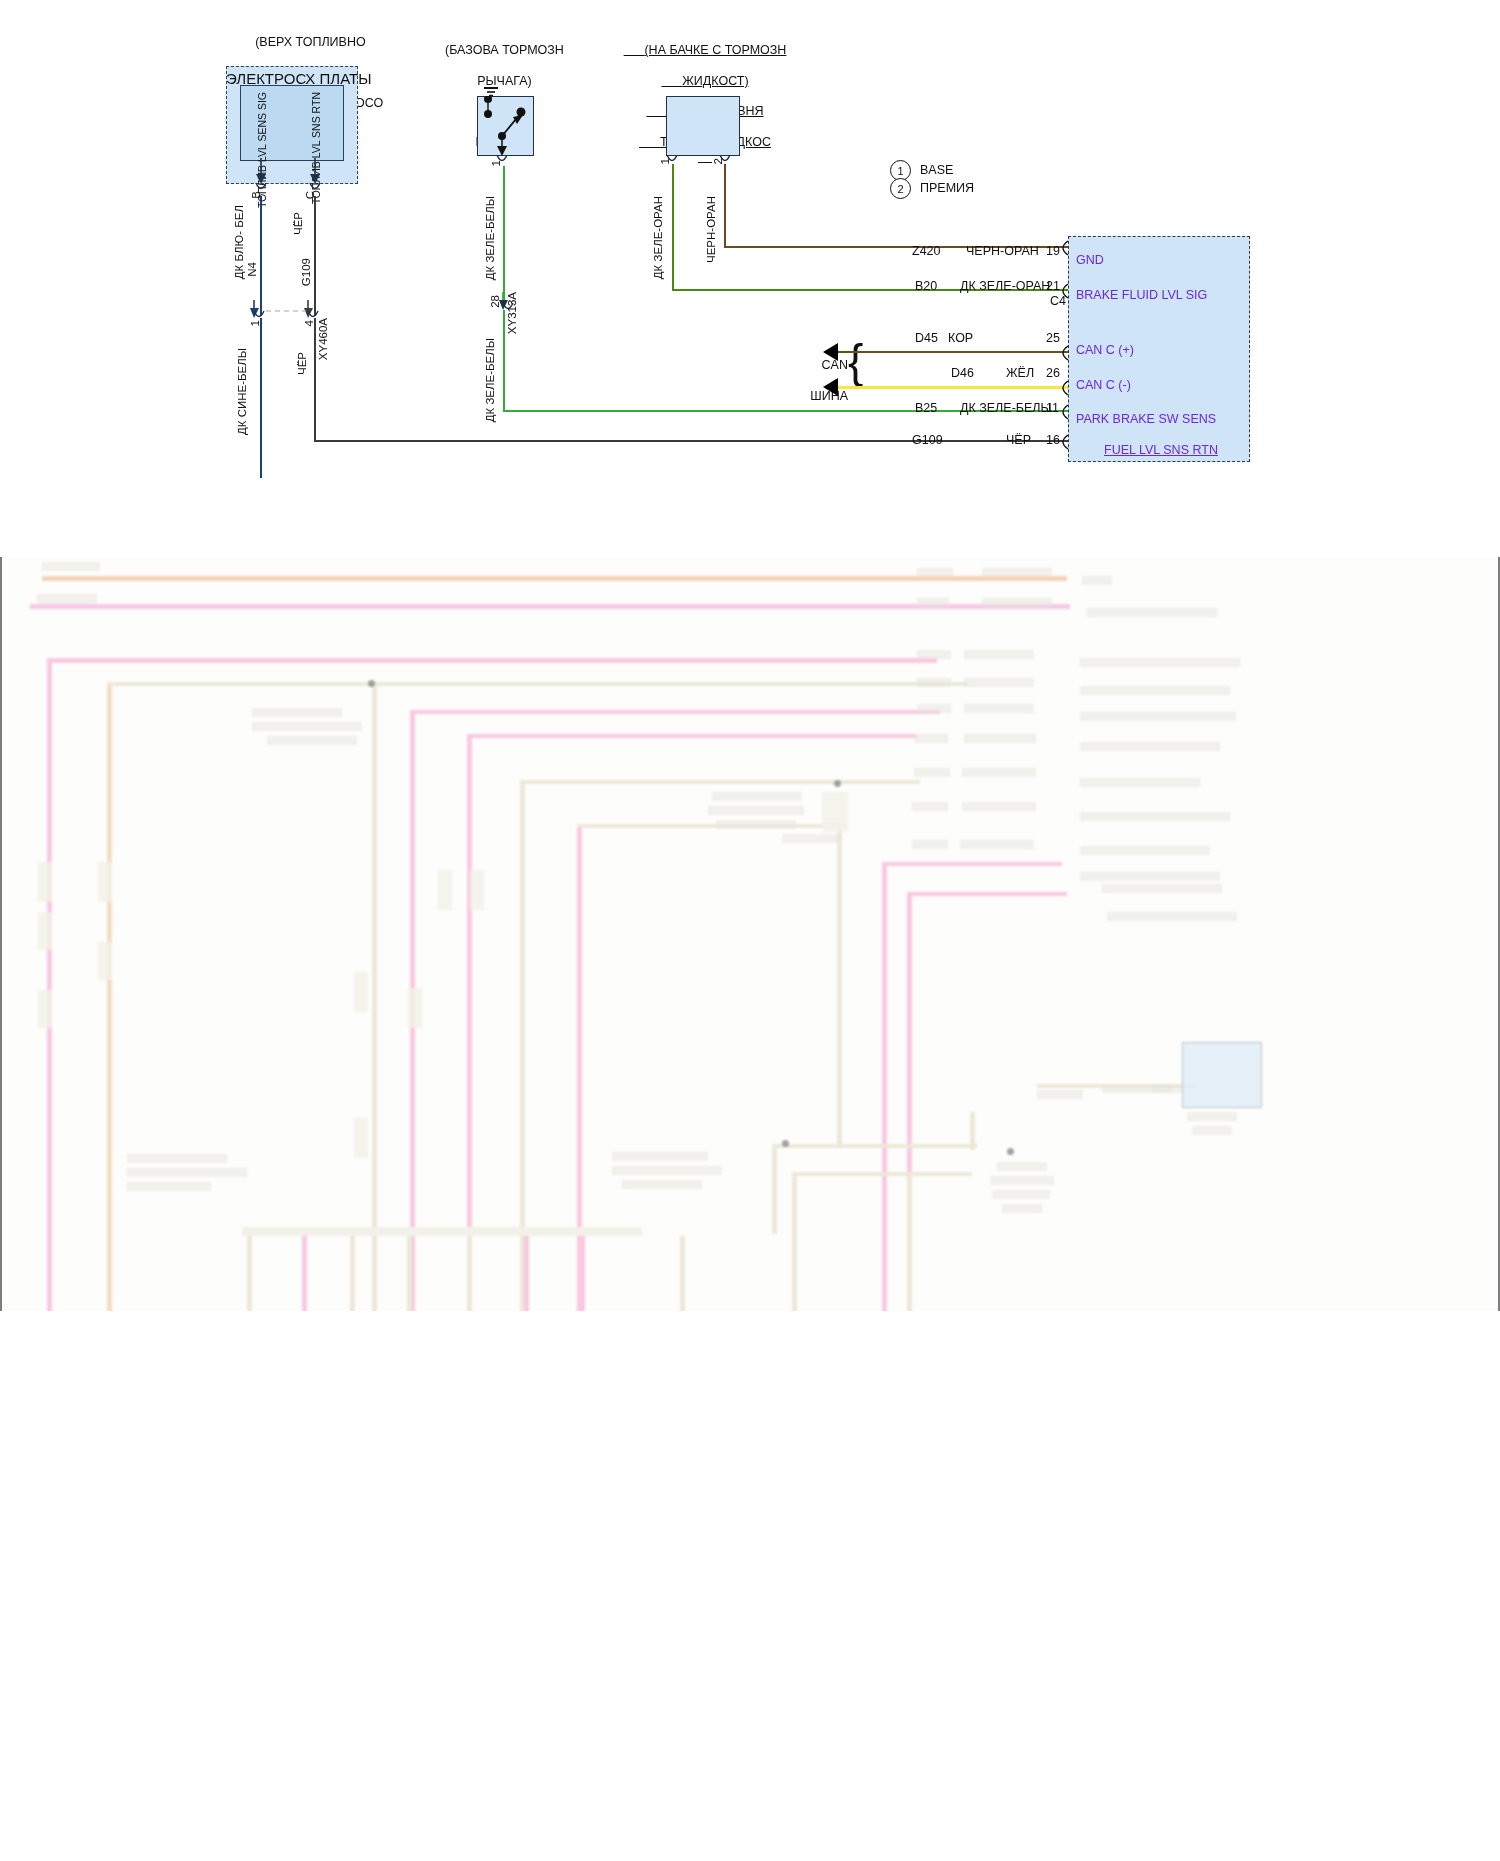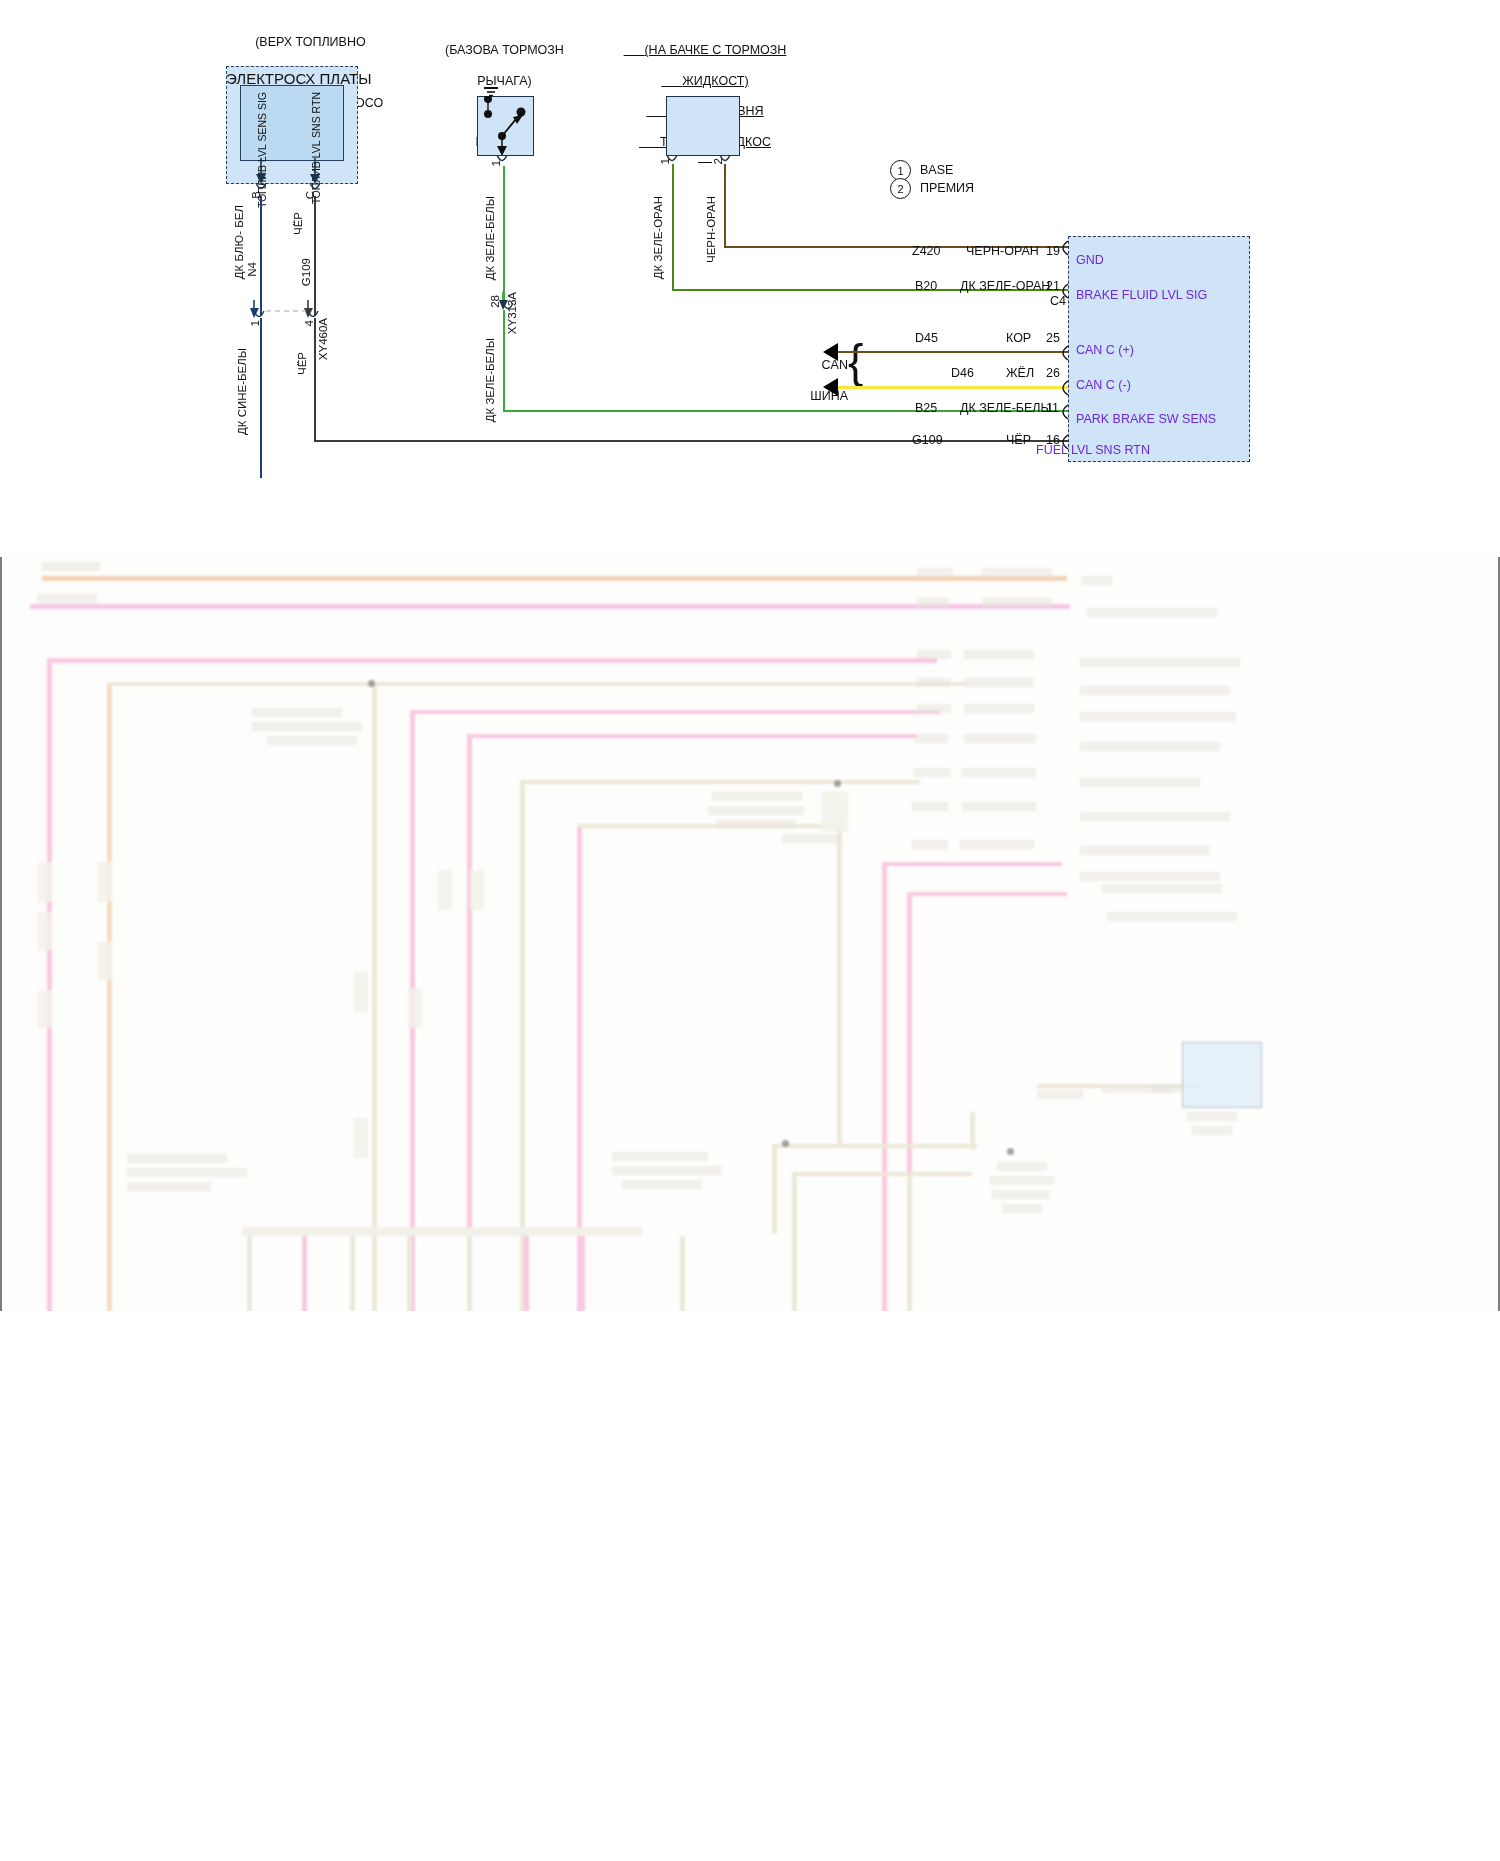--- a/index.html
+++ b/index.html
@@ -352,21 +352,21 @@
     <div class="wcode" style="left:915px;top:279px;">B20</div>
     <div class="wcode" style="left:960px;top:279px;">ДК ЗЕЛЕ-ОРАН</div>
     <div class="pinnum" style="left:1046px;top:279px;">21</div>
     <div class="pinnum" style="left:1042px;top:294px;margin-left:8px;">C4</div>
     <svg style="position:absolute;left:1058px;top:283px;width:14px;height:16px;">
       <path d="M10,1 Q0,8 10,15" stroke="#111" stroke-width="1.4" fill="none"></path>
     </svg>
     <div class="pinName" style="left:1076px;top:288px;">BRAKE FLUID LVL SIG</div>
 
     <div class="wcode" style="left:915px;top:331px;">D45</div>
-    <div class="wcode" style="left:1006px;top:331px;">КОР</div>
+    <div class="wcode" style="left:948px;top:331px;">КОР</div>
     <div class="pinnum" style="left:1046px;top:331px;">25</div>
     <svg style="position:absolute;left:1058px;top:345px;width:14px;height:16px;">
       <path d="M10,1 Q0,8 10,15" stroke="#111" stroke-width="1.4" fill="none"></path>
     </svg>
     <div class="pinName" style="left:1076px;top:343px;">CAN C (+)</div>
 
     <div class="wcode" style="left:915px;top:366px;margin-left:36px;">D46</div>
     <div class="wcode" style="left:1006px;top:366px;">ЖЁЛ</div>
     <div class="pinnum" style="left:1046px;top:366px;">26</div>
     <svg style="position:absolute;left:1058px;top:380px;width:14px;height:16px;">
@@ -381,17 +381,17 @@
       <path d="M10,1 Q0,8 10,15" stroke="#111" stroke-width="1.4" fill="none"></path>
     </svg>
     <div class="pinName" style="left:1076px;top:412px;">PARK BRAKE SW SENS</div>
 
     <div class="wcode" style="left:912px;top:433px;">G109</div>
     <div class="wcode" style="left:1006px;top:433px;">ЧЁР</div>
     <div class="pinnum" style="left:1046px;top:433px;">16</div>
     <svg style="position:absolute;left:1058px;top:434px;width:14px;height:16px;">
       <path d="M10,1 Q0,8 10,15" stroke="#111" stroke-width="1.4" fill="none"></path>
     </svg>
-    <div class="pinName" style="left:1036px;top:443px;">FUEL LVL SNS RTN</div>
+    <div class="pinName" style="left:1104px;top:443px;text-decoration:underline;">FUEL LVL SNS RTN</div>
 
   </div>
 
 </div>
 
 </body></html>

